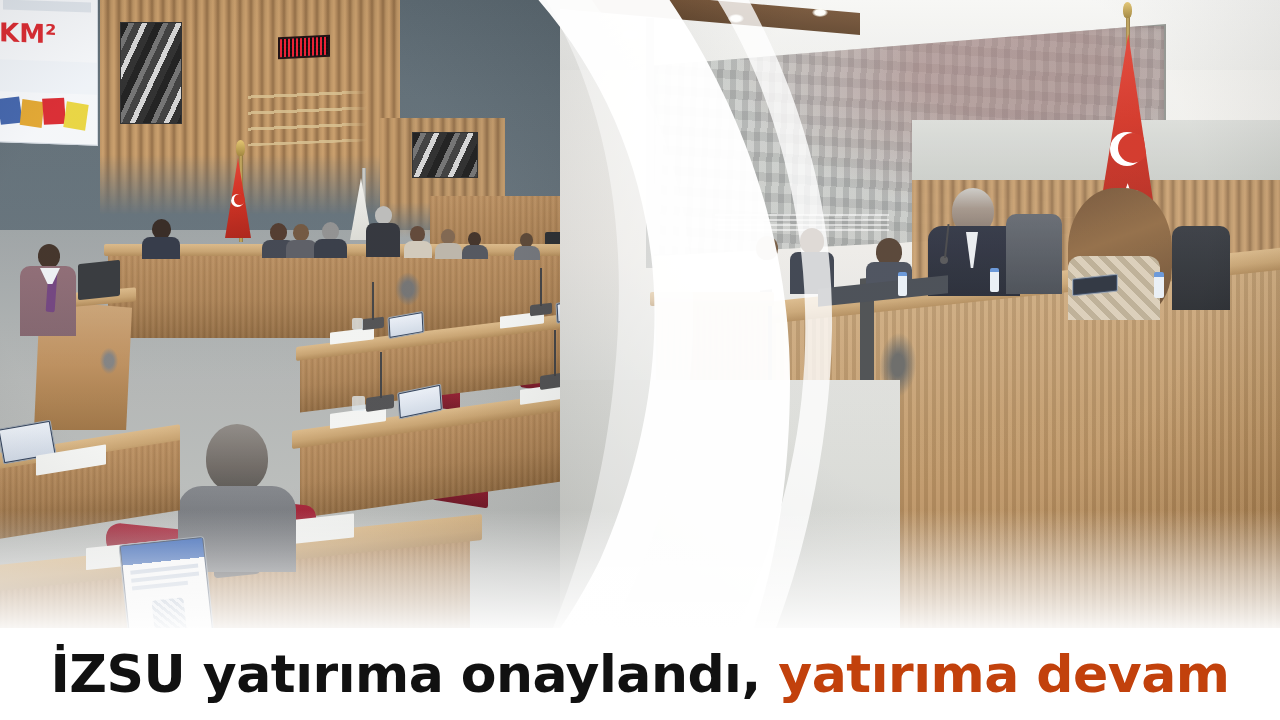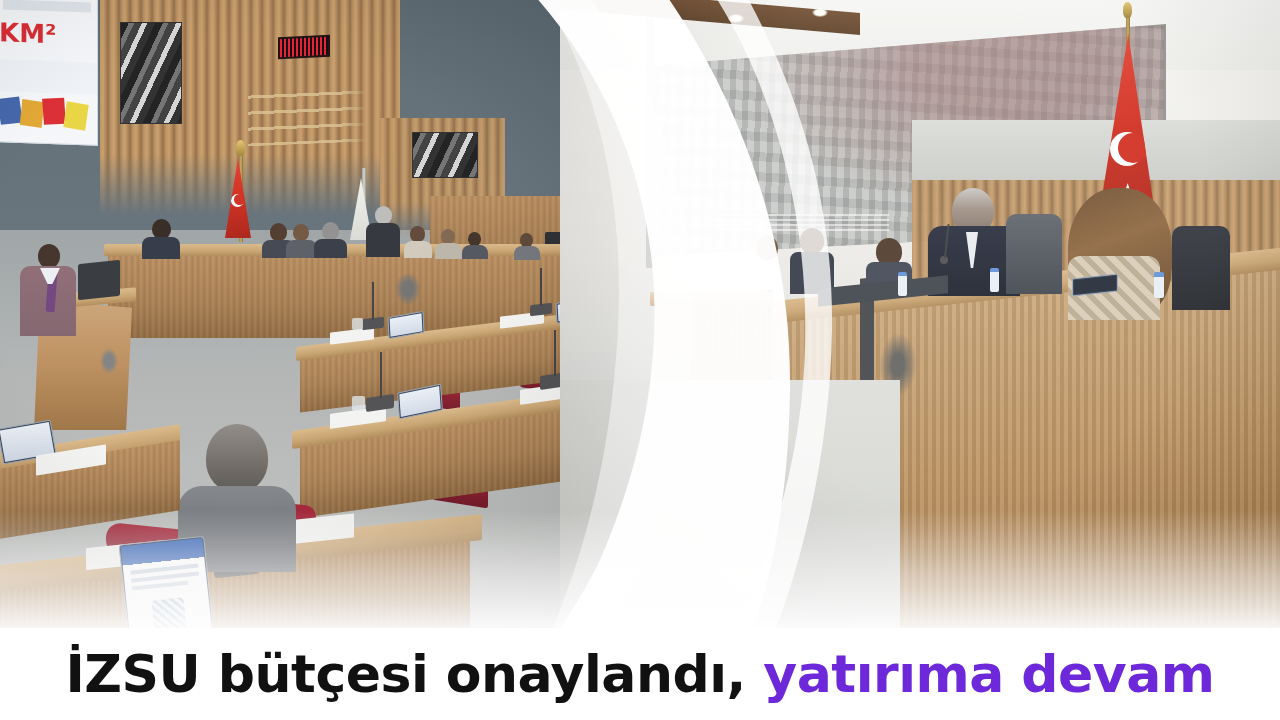--- a/index.html
+++ b/index.html
@@ -366,18 +366,18 @@
 
     <path d="M 690 -40 C 790 90, 830 290, 790 470 C 768 570, 730 650, 700 700 L 742 700 C 790 620, 830 470, 832 330 C 834 170, 780 50, 726 -40 Z" fill="#ffffff" opacity="0.78"></path>
 
     <path d="M 560 -40 C 700 120, 735 340, 640 570 C 610 640, 580 680, 565 700 L 520 700 C 560 620, 600 520, 614 380 C 632 210, 600 70, 520 -40 Z" fill="#ffffff" opacity="0.45"></path>
   </svg>
 
   <div id="bottom-fade"></div>
 
   <div id="banner">
     <div id="headline">
-      <span class="k1" style="color: rgb(17, 17, 17);">İZSU bütçesi onaylandı, </span>
-      <span class="k2" style="color: #6d28d9;">yatırıma devam</span>
+      <span class="k1" style="color: rgb(17, 17, 17);">İZSU yatırıma onaylandı, </span>
+      <span class="k2" style="color: #c2410c;">yatırıma devam</span>
     </div>
   </div>
 
 </div>
 
 </body></html>

